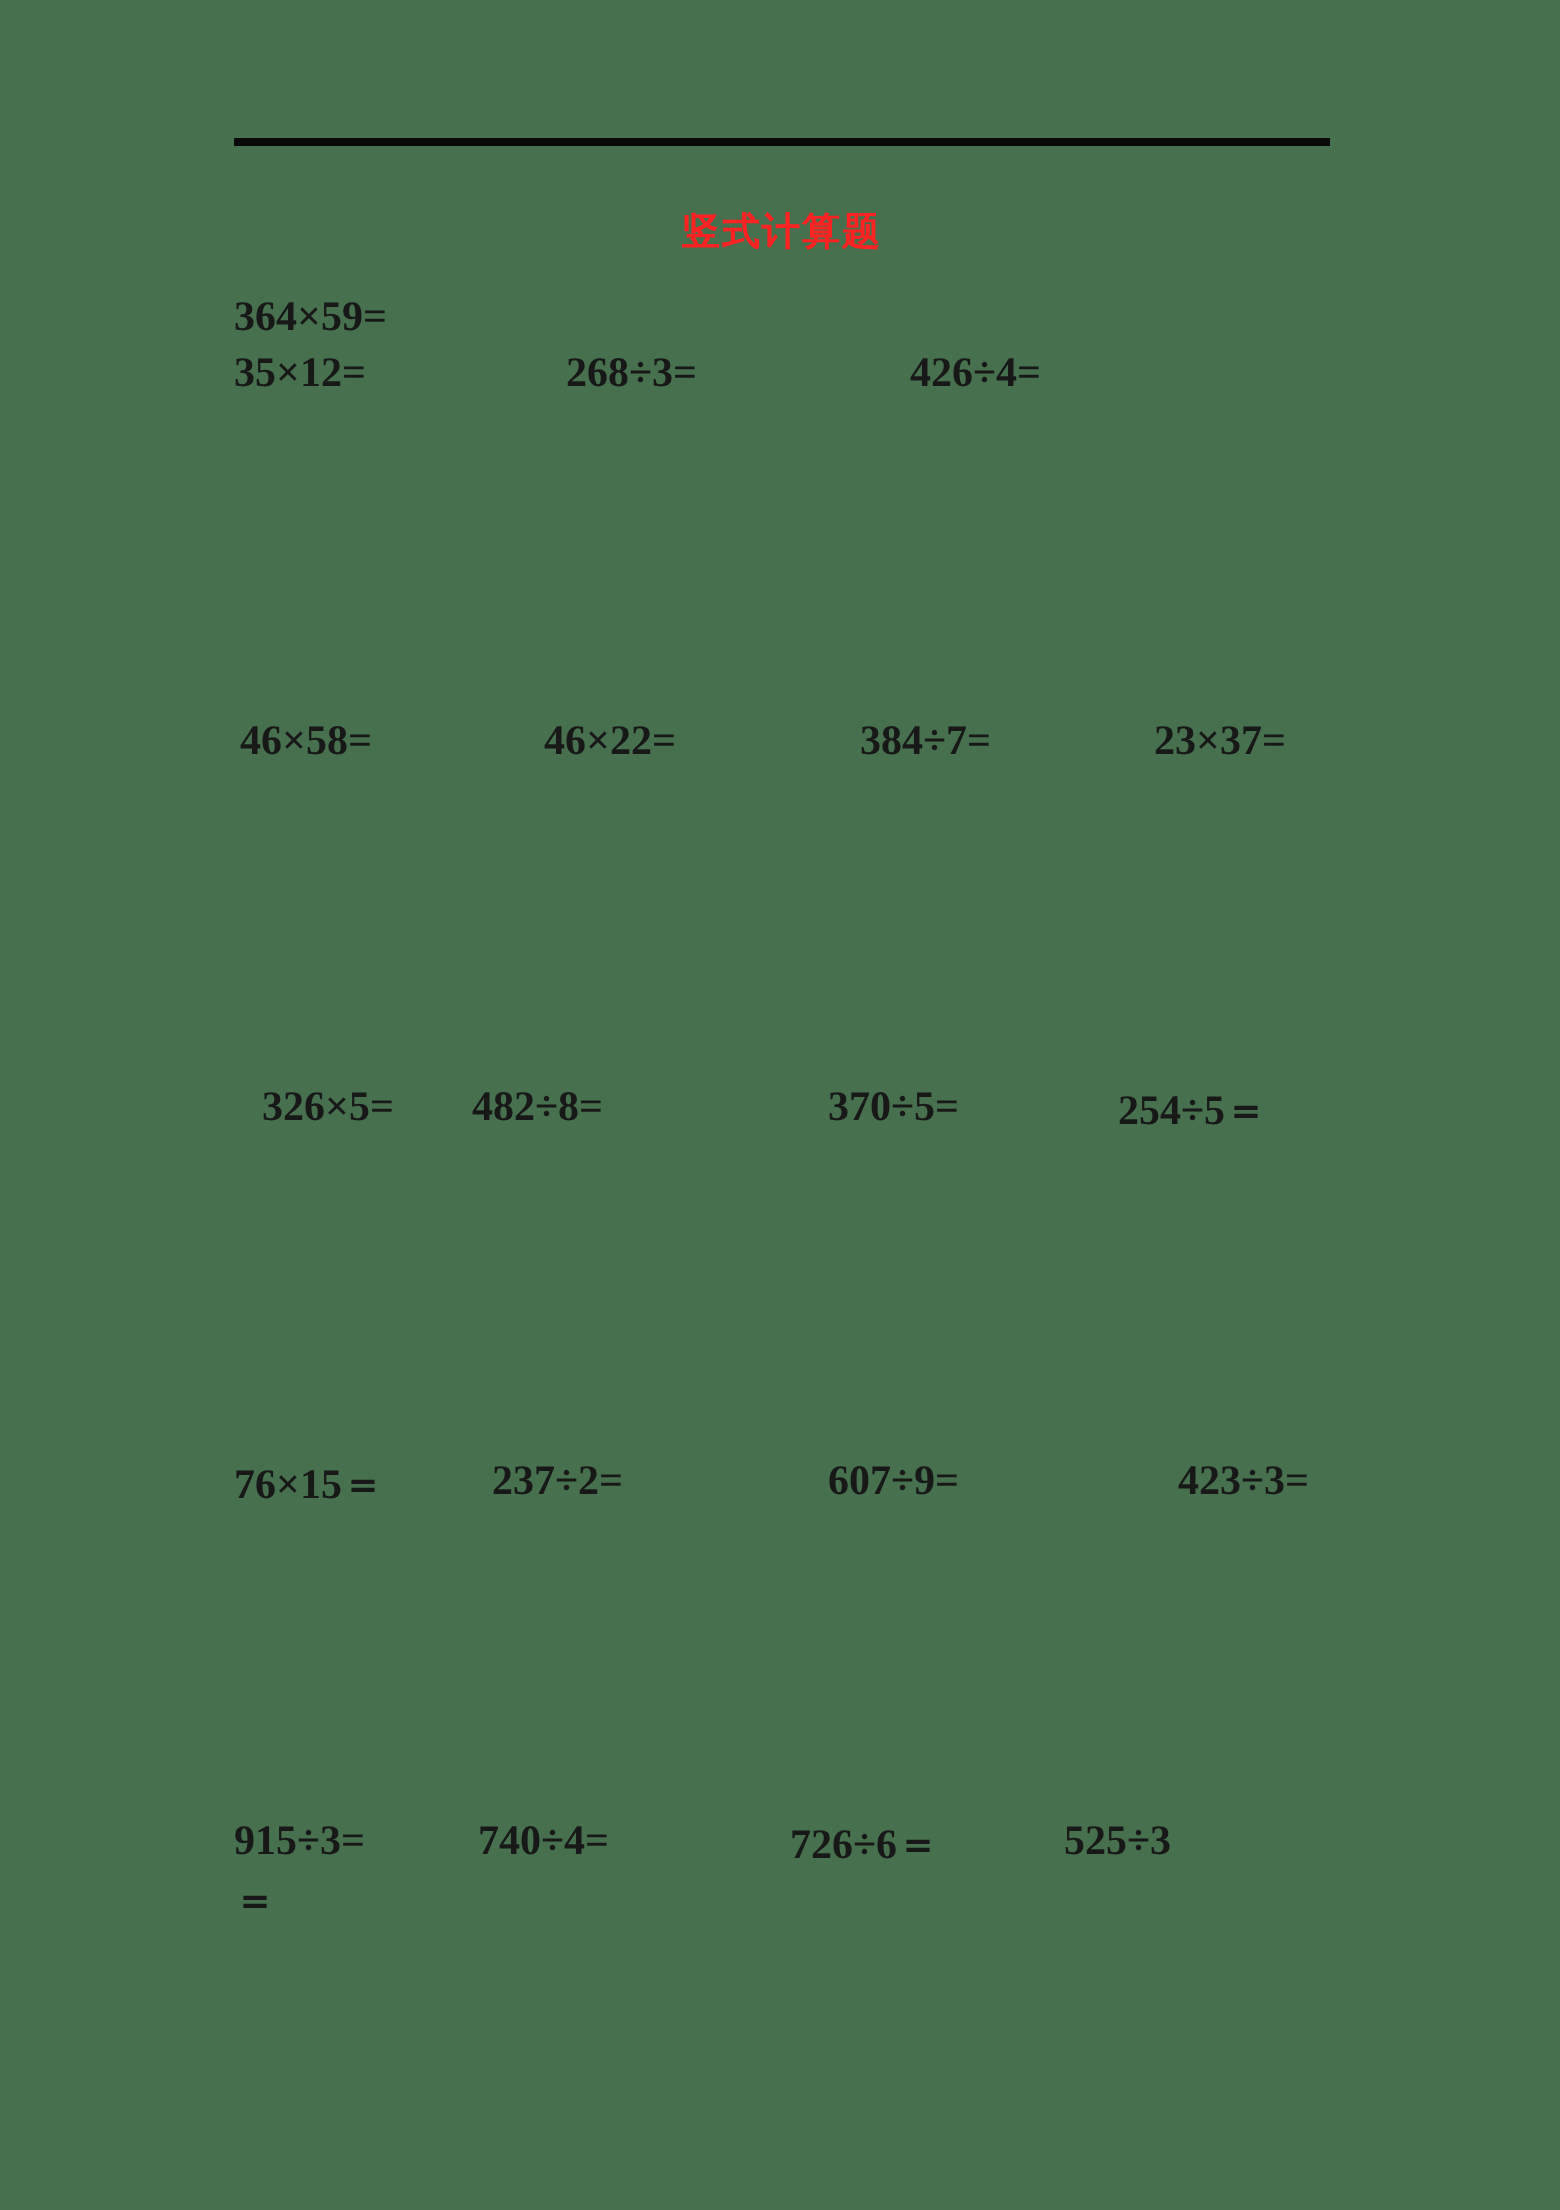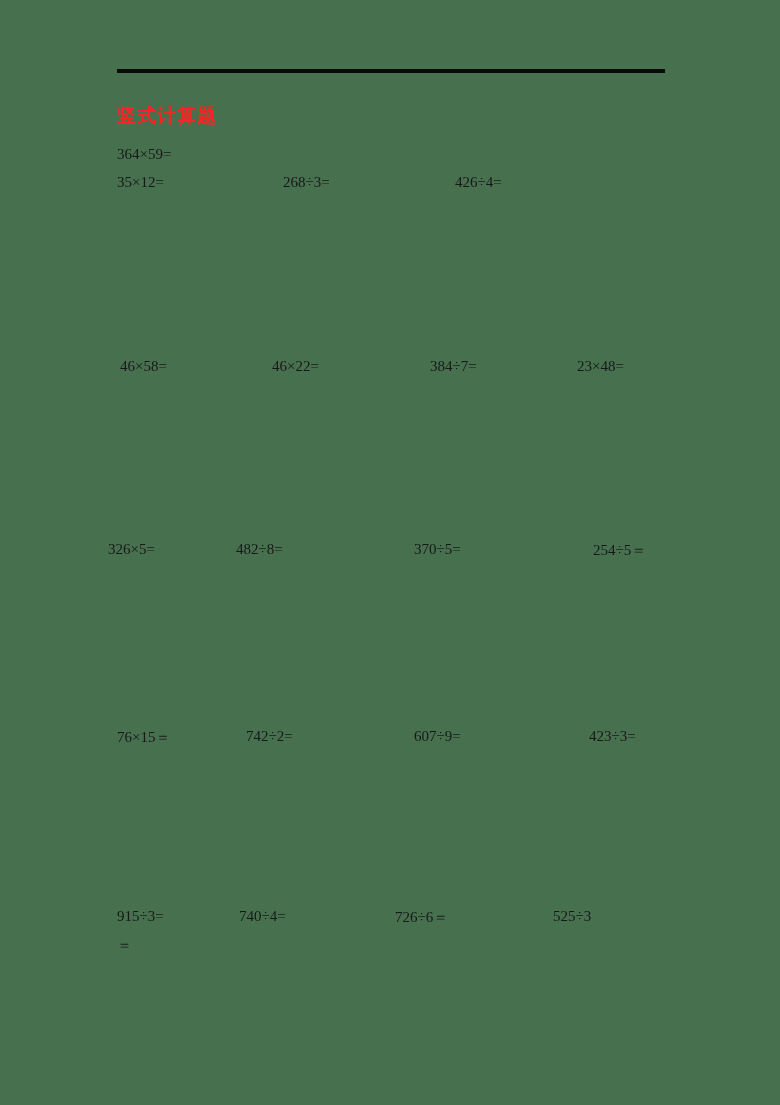--- a/index.html
+++ b/index.html
@@ -14,29 +14,29 @@
     position:relative;
     font-family:"Liberation Serif", serif;
     overflow:hidden;
   }
   .rule{
     position:absolute;left:117px;top:69px;
     width:548px;height:4px;background:#0a0a0a;
   }
   .title{
     position:absolute;left:117px;top:103px;width:548px;
-    text-align:left;
+    text-align:center;
     color:var(--accent);
     font-size:19px;font-weight:bold;
     letter-spacing:1px;
   }
   .p{
     position:absolute;
     color:var(--ink);
-    font-size:15px;font-weight:normal;
+    font-size:21px;font-weight:bold;
     white-space:nowrap;
   }
 </style>
 </head>
 <body>
 
 <div>
 
   <div class="rule"></div>
 
@@ -44,32 +44,32 @@
 
   <span class="p" style="left:117px;top:146px">364×59=</span>
 
   <span class="p" style="left:117px;top:174px">35×12=</span>
   <span class="p" style="left:283px;top:174px">268÷3=</span>
   <span class="p" style="left:455px;top:174px">426÷4=</span>
 
   <span class="p" style="left:120px;top:358px">46×58=</span>
   <span class="p" style="left:272px;top:358px">46×22=</span>
   <span class="p" style="left:430px;top:358px">384÷7=</span>
-  <span class="p" style="left:577px;top:358px">23×48=</span>
+  <span class="p" style="left:577px;top:358px">23×37=</span>
 
-  <span class="p" style="left:108px;top:541px">326×5=</span>
+  <span class="p" style="left:131px;top:541px">326×5=</span>
   <span class="p" style="left:236px;top:541px">482÷8=</span>
   <span class="p" style="left:414px;top:541px">370÷5=</span>
-  <span class="p" style="left:593px;top:541px">254÷5＝</span>
+  <span class="p" style="left:559px;top:541px">254÷5＝</span>
 
   <span class="p" style="left:117px;top:728px">76×15＝</span>
-  <span class="p" style="left:246px;top:728px">742÷2=</span>
+  <span class="p" style="left:246px;top:728px">237÷2=</span>
   <span class="p" style="left:414px;top:728px">607÷9=</span>
   <span class="p" style="left:589px;top:728px">423÷3=</span>
 
   <span class="p" style="left:117px;top:908px">915÷3=</span>
   <span class="p" style="left:239px;top:908px">740÷4=</span>
   <span class="p" style="left:395px;top:908px">726÷6＝</span>
-  <span class="p" style="left:553px;top:908px">525÷3</span>
+  <span class="p" style="left:532px;top:908px">525÷3</span>
 
   <span class="p" style="left:117px;top:936px">＝</span>
 
 </div>
 
 </body></html>

